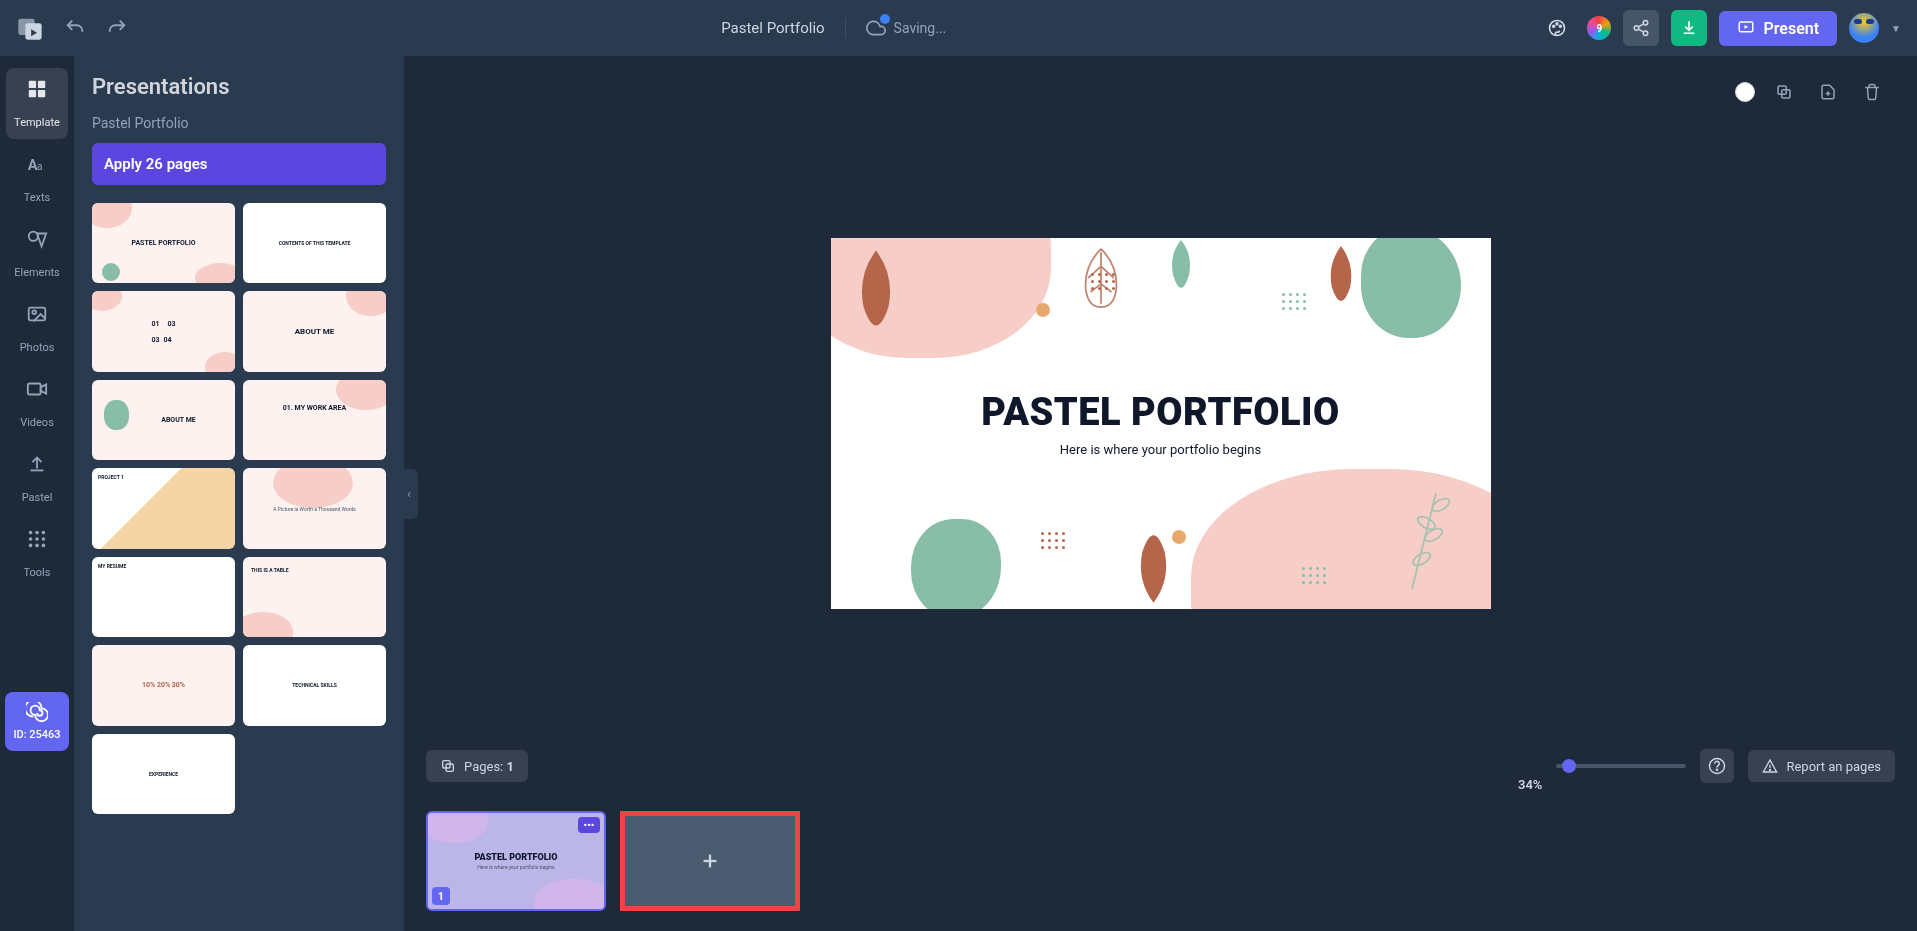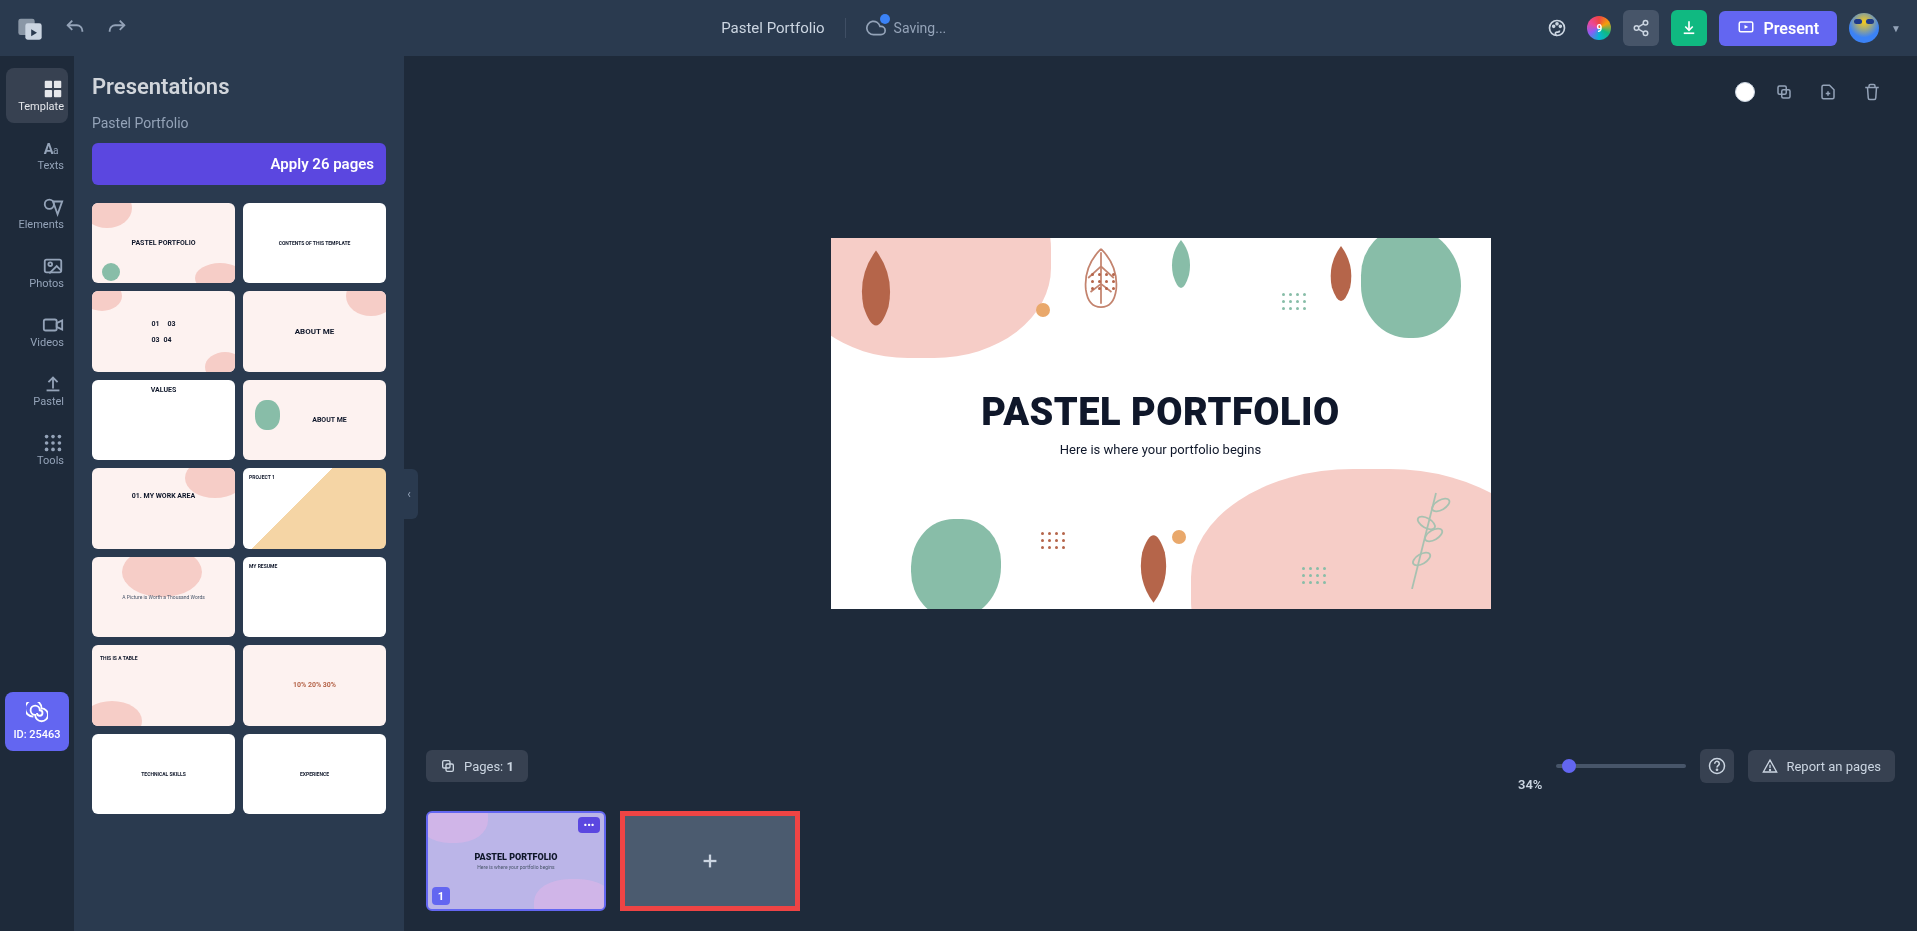--- a/index.html
+++ b/index.html
@@ -22,32 +22,32 @@
 .rainbow-circle { width: 24px; height: 24px; border-radius: 50%; background: conic-gradient(from 0deg, #ef4444, #f59e0b, #10b981, #06b6d4, #8b5cf6, #ec4899, #ef4444); display: flex; align-items: center; justify-content: center; font-size: 10px; font-weight: 700; color: #fff; }
 .present-btn { background: #6366f1; color: #fff; padding: 8px 18px; border-radius: 6px; display: flex; align-items: center; gap: 8px; font-weight: 600; cursor: pointer; }
 .avatar { width: 30px; height: 30px; border-radius: 50%; background: radial-gradient(circle at 50% 30%, #facc15 0%, #3b82f6 60%); position: relative; overflow: hidden; }
 .avatar::before { content: ''; position: absolute; top: 6px; left: 5px; width: 8px; height: 5px; background: #1e3a8a; border-radius: 3px; }
 .avatar::after { content: ''; position: absolute; top: 6px; right: 5px; width: 8px; height: 5px; background: #1e3a8a; border-radius: 3px; }
 .chevron-down { color: #94a3b8; font-size: 10px; }
 
 
 .main { display: flex; height: calc(100% - 56px); }
 .rail { width: 74px; background: #1e2a3a; padding-top: 12px; display: flex; flex-direction: column; align-items: center; gap: 4px; }
-.rail-item { width: 62px; display: flex; flex-direction: column; align-items: flex-end; gap: 0; padding: 10px 4px; border-radius: 8px; cursor: pointer; color: #94a3b8; font-size: 11px; }
+.rail-item { width: 62px; display: flex; flex-direction: column; align-items: center; gap: 16px; padding: 10px 4px; border-radius: 8px; cursor: pointer; color: #94a3b8; font-size: 11px; }
 .rail-item.active { background: #374151; color: #e5e7eb; }
 .rail-icon { width: 22px; height: 22px; display: flex; align-items: center; justify-content: center; }
 .id-badge { margin-top: auto; margin-bottom: 180px; background: #6366f1; color: #fff; padding: 10px 8px; border-radius: 8px; display: flex; flex-direction: column; align-items: center; gap: 4px; font-size: 11px; font-weight: 500; }
 .spiral-icon { width: 22px; height: 22px; }
 
 
 .panel { width: 330px; background: #2a3a4f; display: flex; flex-direction: column; position: relative; }
 .panel-header { padding: 18px 18px 8px; }
 .panel-title { color: #d1d5db; font-size: 22px; font-weight: 600; margin-bottom: 16px; }
 .panel-subtitle { color: #94a3b8; font-size: 14px; margin-bottom: 12px; cursor: pointer; }
-.apply-btn { background: #5b47e0; color: #fff; padding: 12px; border-radius: 6px; text-align: right; font-weight: 600; cursor: pointer; font-size: 15px; }
+.apply-btn { background: #5b47e0; color: #fff; padding: 12px; border-radius: 6px; text-align: left; font-weight: 600; cursor: pointer; font-size: 15px; }
 .panel-scroll { flex: 1; overflow-y: auto; padding: 10px 18px 18px; }
 .panel-scroll::-webkit-scrollbar { width: 8px; }
 .panel-scroll::-webkit-scrollbar-thumb { background: #475569; border-radius: 4px; }
 .thumb-grid { display: grid; grid-template-columns: 1fr 1fr; gap: 8px; }
 .thumb { aspect-ratio: 16/9; background: #fdf2f0; border-radius: 6px; cursor: pointer; position: relative; overflow: hidden; display: flex; align-items: center; justify-content: center; padding: 6px; }
 .thumb-text { font-size: 7px; text-align: center; color: #0f172a; font-weight: 700; }
 .thumb-text.mid { font-size: 8px; }
 .thumb-mini { font-size: 5px; color: #475569; font-weight: 400; }
 .splat { position: absolute; border-radius: 50%; }
 .panel-collapse { position: absolute; right: -14px; top: 50%; transform: translateY(-50%); width: 18px; height: 50px; background: #2a3a4f; border-radius: 0 6px 6px 0; display: flex; align-items: center; justify-content: center; color: #94a3b8; cursor: pointer; font-size: 12px; }
@@ -290,23 +290,20 @@
           </div>
         <div class="thumb">
             <div class="splat" style="top:-10px;left:-10px;width:40px;height:30px;background:#f6cdc7"></div>
             <div class="splat" style="bottom:-10px;right:-10px;width:40px;height:30px;background:#f6cdc7"></div>
             <span class="thumb-text"><span style="display:inline-block;margin:4px">01</span><span style="display:inline-block;margin:4px">03</span><br><span style="display:inline-block;">03</span><span style="display:inline-block;margin:4px">04</span></span>
           </div>
         <div class="thumb">
             <div class="splat" style="top:-15px;right:-10px;width:50px;height:40px;background:#f6cdc7"></div>
             <span class="thumb-text mid">ABOUT ME</span>
           </div>
-        <div class="thumb" style="background:#fff">
-            <span class="thumb-text" style="align-self:flex-start">VALUES</span>
-          </div>
         <div class="thumb">
             <div style="position:absolute;left:12px;top:25%;width:25px;height:30px;background:#88bda8;border-radius:45%"></div>
             <span class="thumb-text" style="margin-left:30px">ABOUT ME</span>
           </div>
         <div class="thumb">
             <div class="splat" style="top:-10px;right:-10px;width:60px;height:40px;background:#f6cdc7"></div>
             <span class="thumb-text" style="text-align:left;align-self:flex-start;margin-top:18px">01. MY WORK AREA</span>
           </div>
         <div class="thumb" style="background:linear-gradient(135deg,#fff 40%,#f5d5a5 40%)">
             <span class="thumb-text" style="position:absolute;top:6px;left:6px;font-size:5px">PROJECT 1</span>

